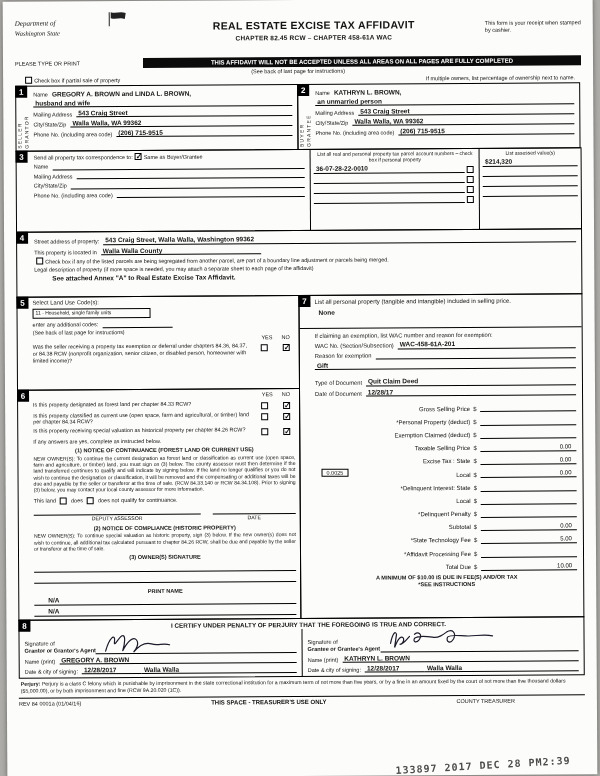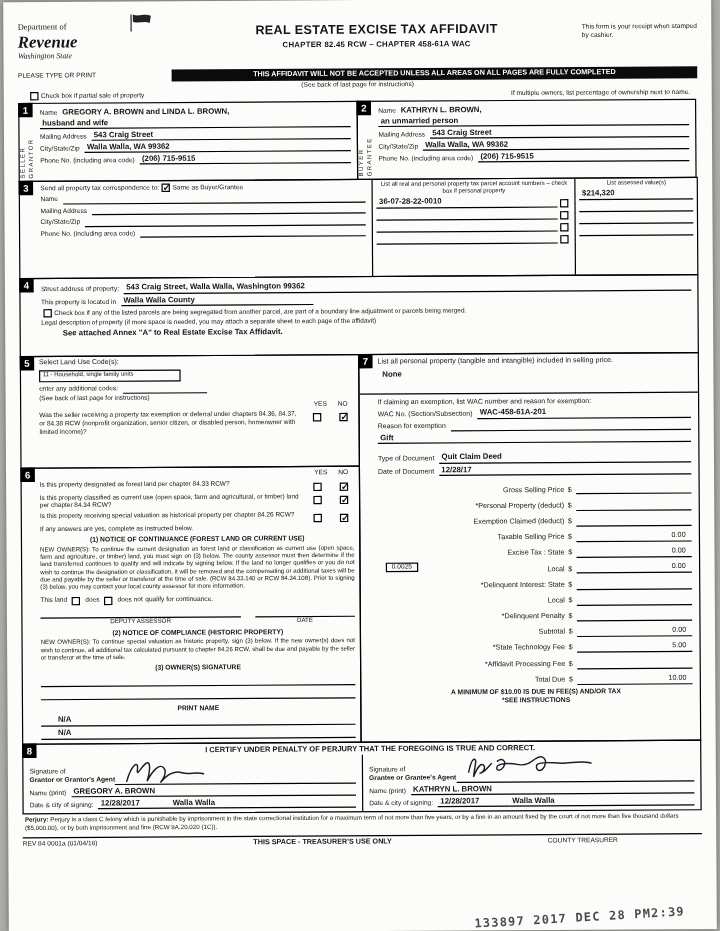--- a/index.html
+++ b/index.html
@@ -5,21 +5,21 @@
   * { margin:0; padding:0; box-sizing:border-box; }
   html,body { width:600px; height:776px; }
   body { background:#aeaca8; font-family:"Liberation Sans", sans-serif; color:#141414; overflow:hidden; position:relative; }
   .paper { position:absolute; left:5px; top:0; width:590px; height:776px; background:#fcfcfa;
            transform:rotate(-0.35deg); transform-origin:50% 50%; box-shadow:0 0 5px rgba(0,0,0,.45);
            padding:10px 12px 4px 12px; overflow:hidden; line-height:1.15; }
 
   
   .hdr { display:flex; height:46px; }
   .logo { width:128px; position:relative; font-family:"Liberation Serif", serif; }
-  .logo .l1 { font-size:7px; }
+  .logo .l1 { font-style:italic; font-size:7px; }
   .logo .l2 { font-style:italic; font-weight:bold; font-size:14px; line-height:1; }
   .logo .l3 { font-style:italic; font-size:6.5px; }
   .logo svg { position:absolute; right:14px; top:0; }
   .titleblock { flex:1; text-align:center; padding-top:9px; }
   .title { font-size:10.5px; font-weight:bold; letter-spacing:.3px; }
   .chapter { font-size:6.5px; font-weight:bold; margin-top:3px; letter-spacing:.2px; }
   .receipt { width:96px; font-size:5.5px; padding-top:11px; line-height:1.3; }
 
   .warnrow { display:flex; align-items:center; margin-top:1px; }
   .please { width:128px; font-size:5.5px; }
@@ -114,21 +114,20 @@
            color:rgba(45,45,45,.85); letter-spacing:1px; white-space:nowrap; }
 </style>
 </head>
 <body>
 
 <div class="paper">
 
   <div class="hdr">
     <div class="logo">
       <span class="l1">Department of</span>
-      <div class="l2">Revenue</div>
       <div class="l3">Washington State</div>
       <svg width="22" height="16" viewBox="0 0 22 16">
         <line x1="2.5" y1="1" x2="2.5" y2="15" stroke="#222" stroke-width="1"></line>
         <path d="M4 1 C9 3 13 0 19 2 L18 8 C13 6 9 9 4 7 Z" fill="#222"></path>
       </svg>
     </div>
     <div class="titleblock">
       <div class="title">REAL ESTATE EXCISE TAX AFFIDAVIT</div>
       <div class="chapter">CHAPTER 82.45 RCW – CHAPTER 458-61A WAC</div>
     </div>

